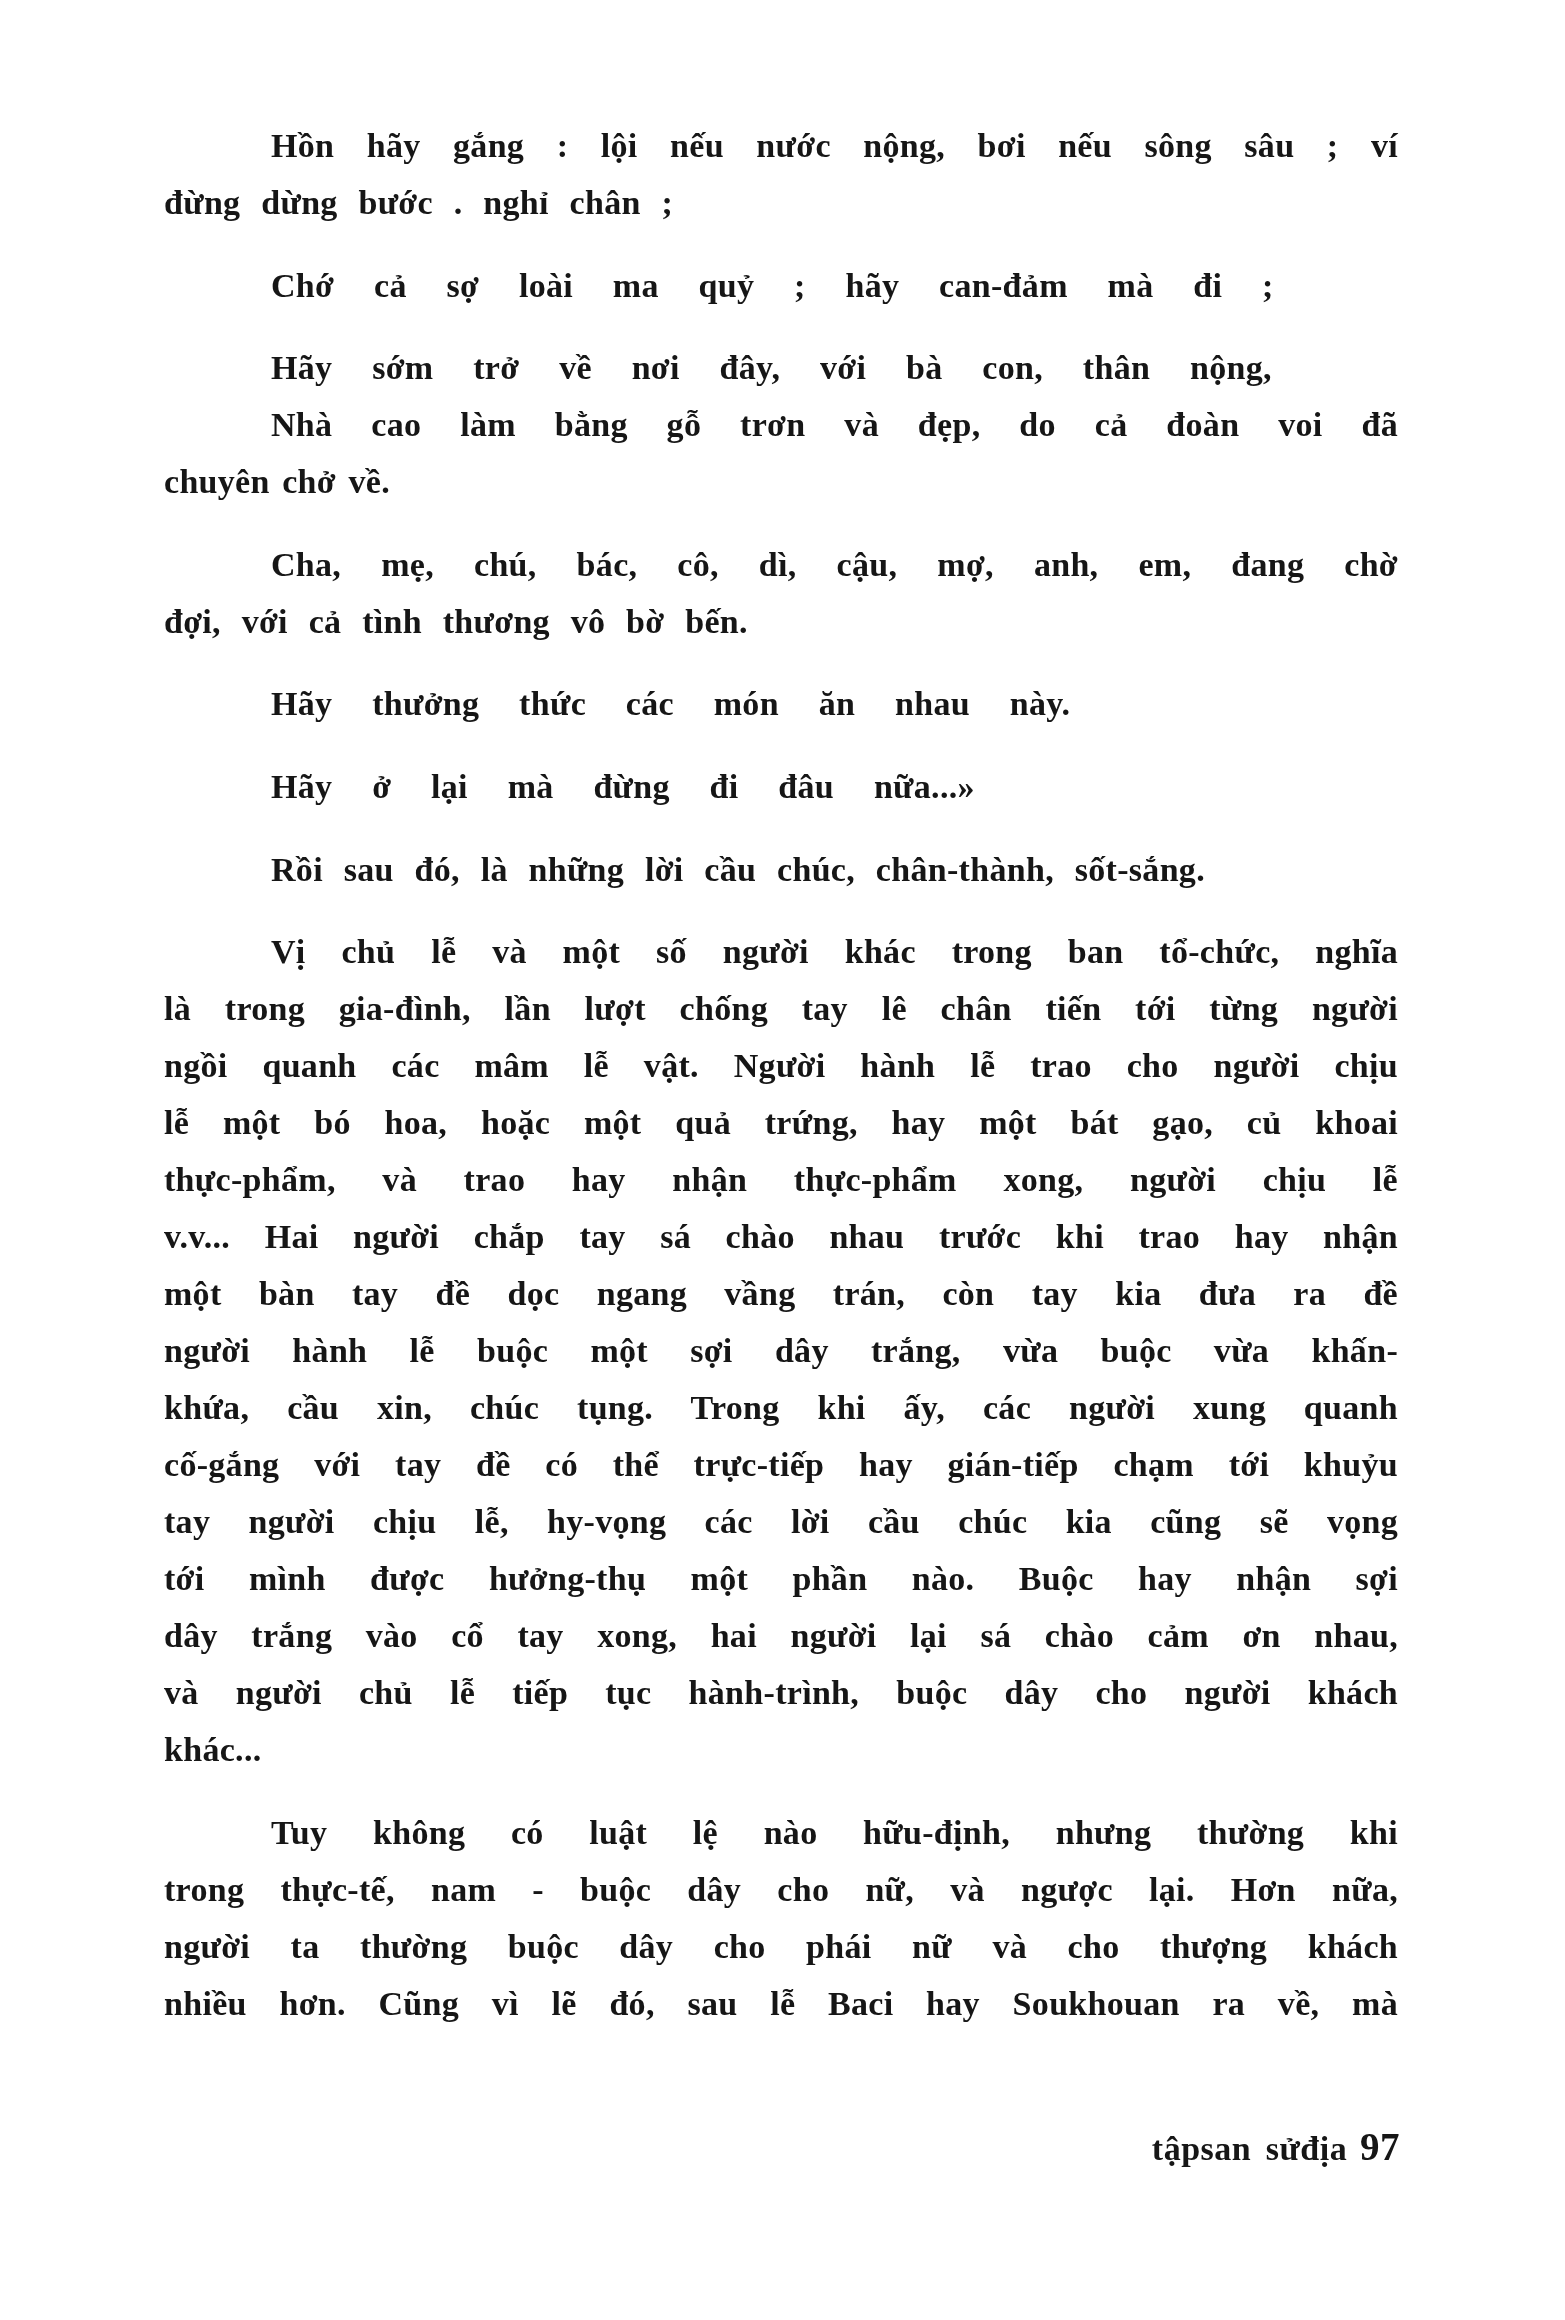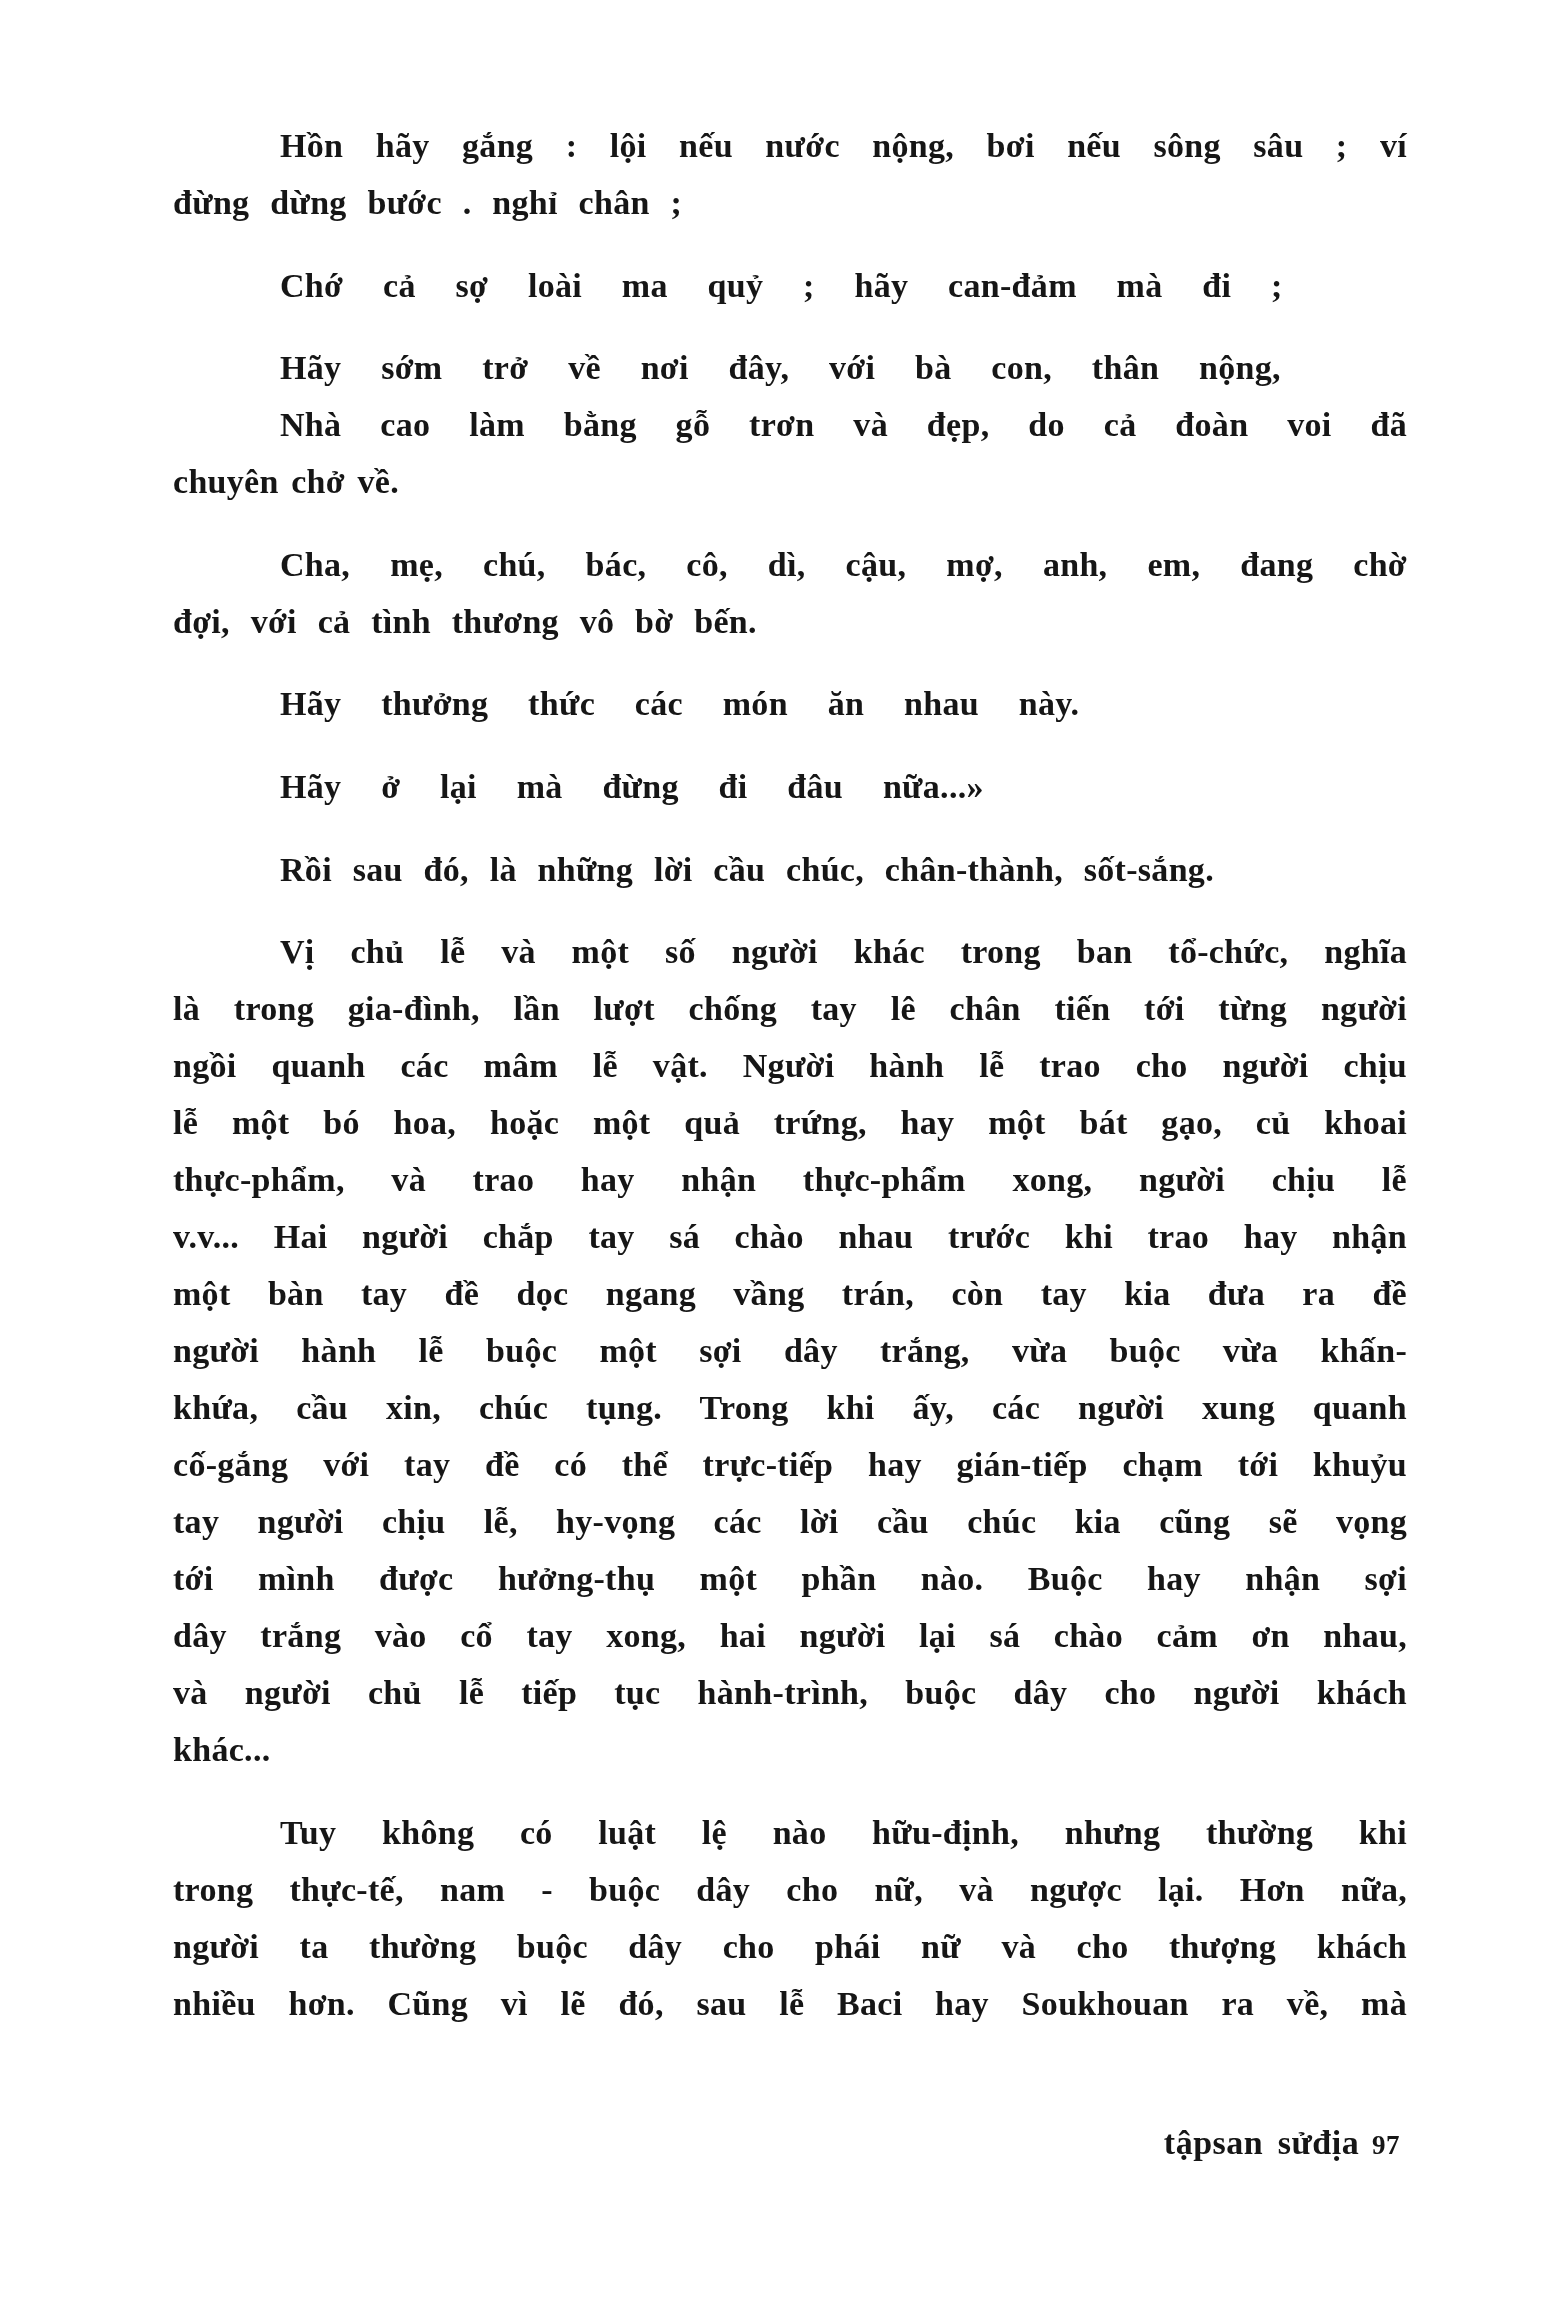--- a/index.html
+++ b/index.html
@@ -8,21 +8,21 @@
     width: 1565px;
     height: 2321px;
     background: #ffffff;
     overflow: hidden;
     font-family: "Liberation Serif", "DejaVu Serif", serif;
     font-weight: bold;
     color: #161616;
   }
   .text-block {
     position: absolute;
-    left: 173px;
+    left: 164px;
     top: 117px;
     width: 1234px;
     font-size: 34px;
     line-height: 57px;
     letter-spacing: 0.3px;
   }
   .para { margin: 25.6px 0 0 0; }
   .para.first { margin-top: 0; }
   .para.tight { margin-top: 0; }
   .line {
@@ -37,21 +37,21 @@
   .footer {
     position: absolute;
     right: 165px;
     top: 2124px;
     font-size: 34px;
     letter-spacing: 0.5px;
     word-spacing: 5.5px;
     white-space: nowrap;
   }
   .footer .page-num {
-    font-size: 27px;
+    font-size: 39px;
     margin-left: 12.8px;
   }
 </style>
 </head>
 <body>
 
 <div class="page">
   <div class="text-block">
 
     <div class="para first">

